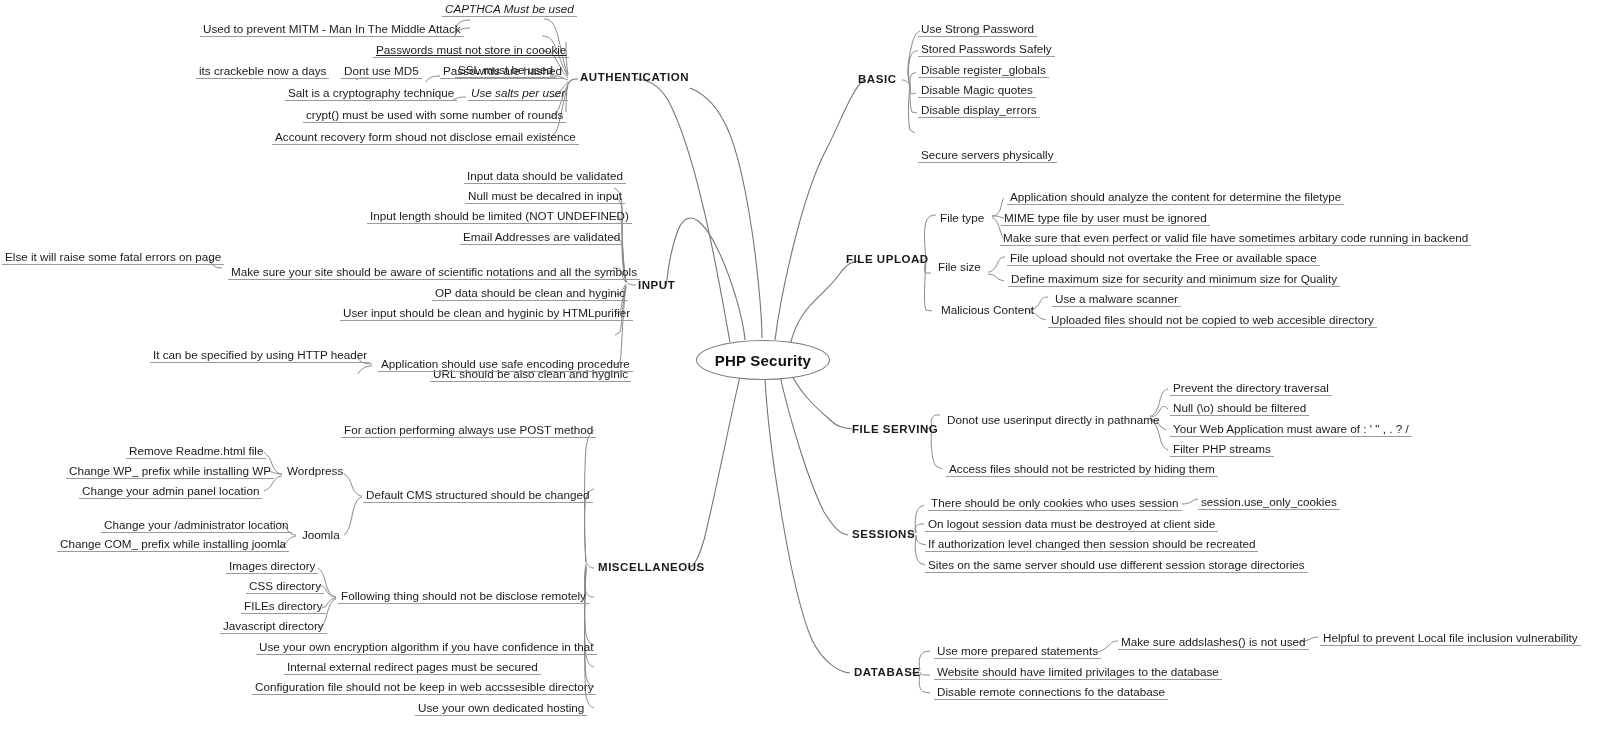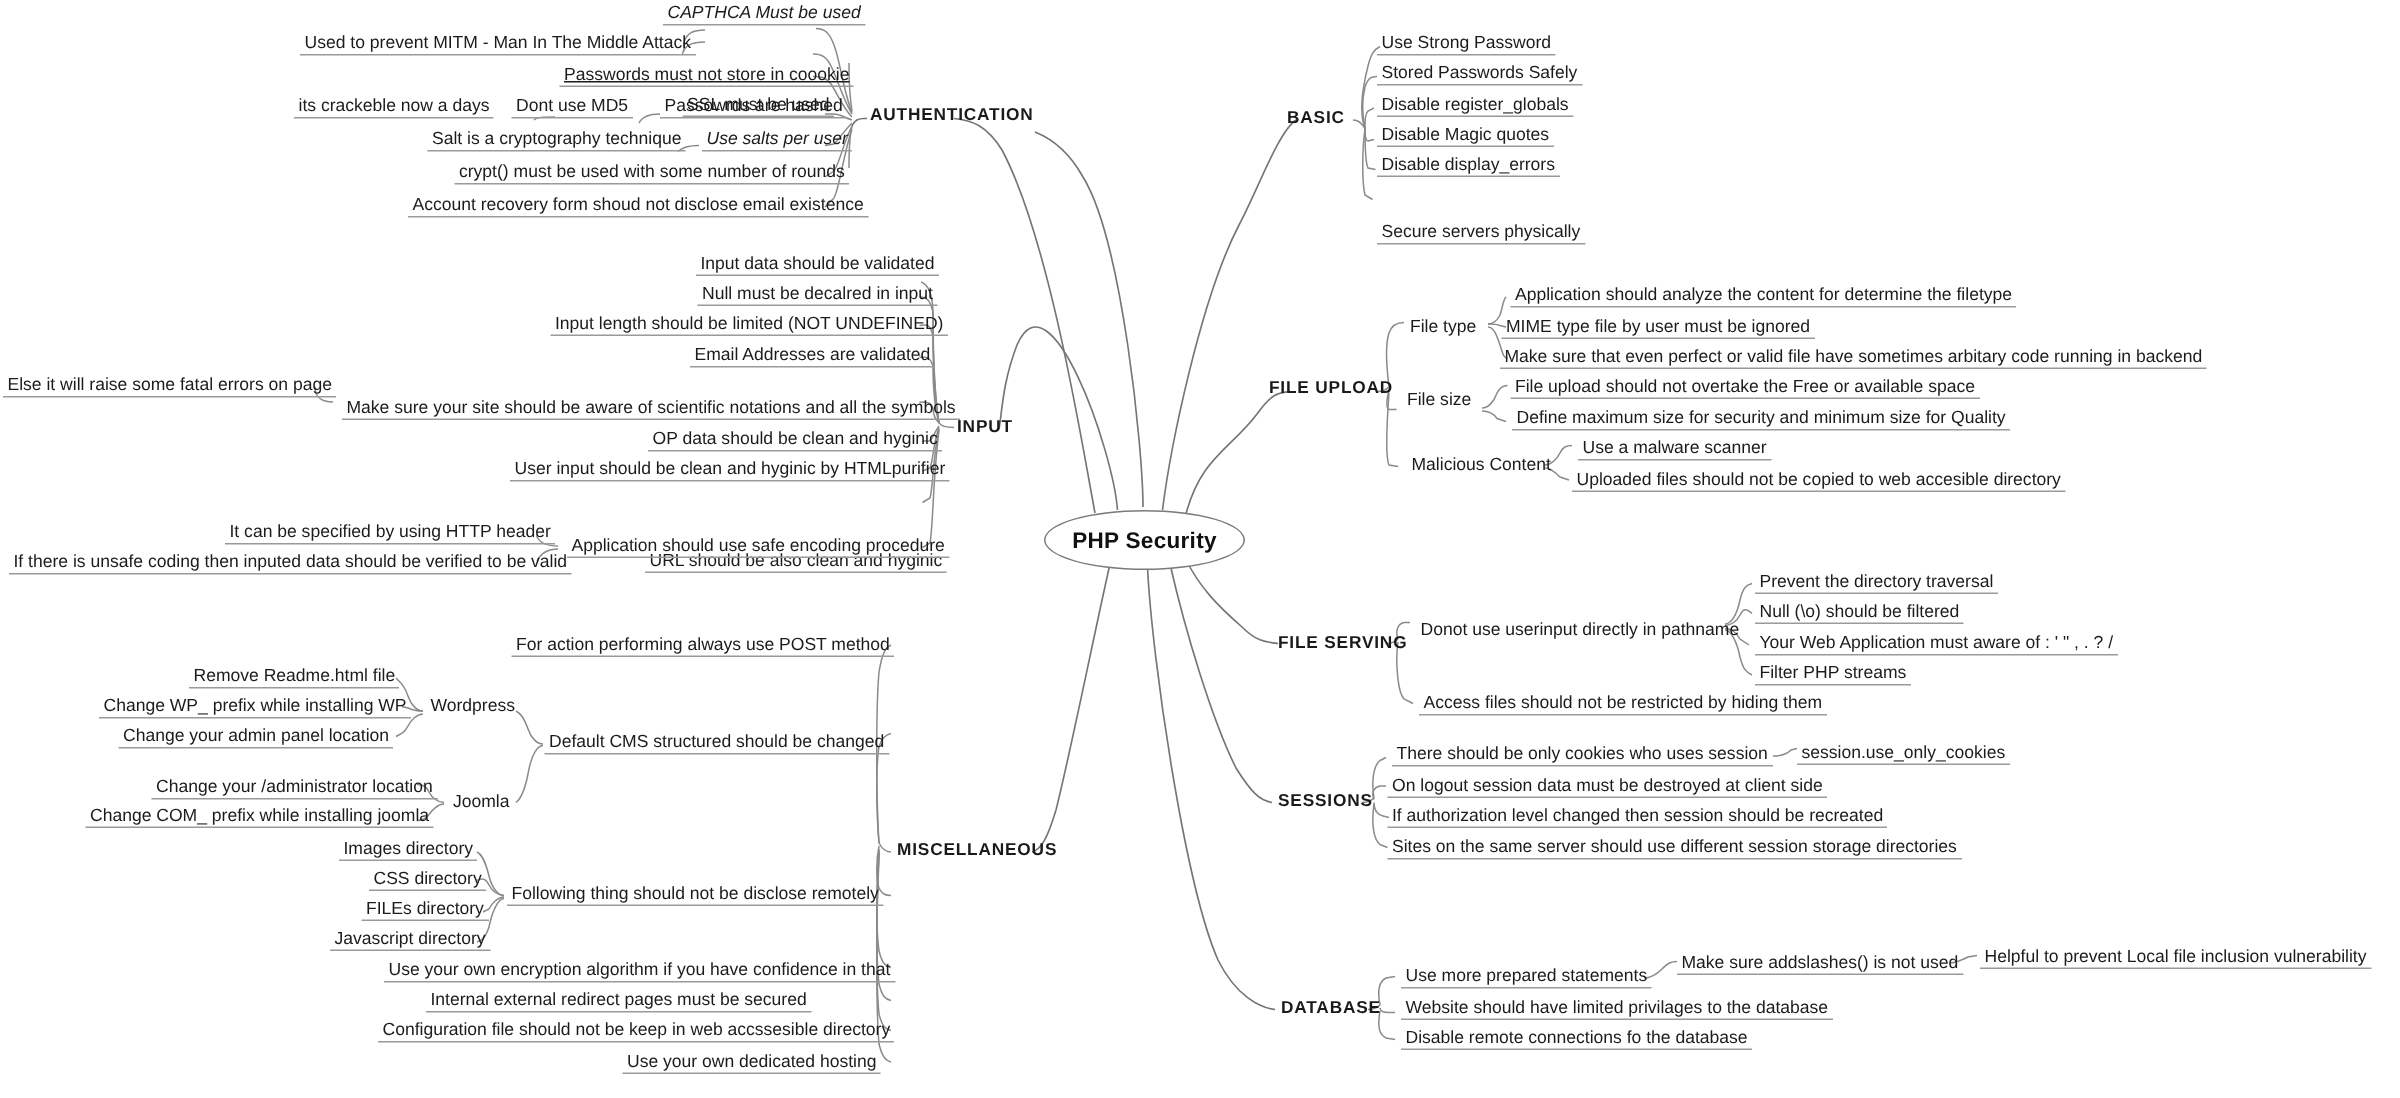--- a/index.html
+++ b/index.html
@@ -210,21 +210,20 @@
   <div class="node" style="left:465px;top:189px;">Null must be decalred in input</div>
   <div class="node" style="left:367px;top:209px;">Input length should be limited (NOT UNDEFINED)</div>
   <div class="node" style="left:460px;top:230px;">Email Addresses are validated</div>
   <div class="node" style="left:2px;top:250px;">Else it will raise some fatal errors on page</div>
   <div class="node" style="left:228px;top:265px;">Make sure your site should be aware of scientific notations and all the symbols</div>
   <div class="node" style="left:432px;top:286px;">OP data should be clean and hyginic</div>
   <div class="node" style="left:340px;top:306px;">User input should be clean and hyginic by HTMLpurifier</div>
   <div class="node" style="left:430px;top:327px;margin-top:40px;">URL should be also clean and hyginic</div>
   <div class="node" style="left:150px;top:348px;">It can be specified by using HTTP header</div>
   <div class="node" style="left:378px;top:357px;">Application should use safe encoding procedure</div>
-  <div class="node" style="left:6px;top:368px;">If there is unsafe coding then inputed data should be verified to be valid</div>
 
   <div class="branch-label" style="left:846px;top:253px;">FILE UPLOAD</div>
 
   <div class="node nb" style="left:937px;top:211px;">File type</div>
   <div class="node" style="left:1007px;top:190px;">Application should analyze the content for determine the filetype</div>
   <div class="node" style="left:1001px;top:211px;">MIME type file by user must be ignored</div>
   <div class="node" style="left:1000px;top:231px;">Make sure that even perfect or valid file have sometimes arbitary code running in backend</div>
 
   <div class="node nb" style="left:935px;top:260px;">File size</div>
   <div class="node" style="left:1007px;top:251px;">File upload should not overtake the Free or available space</div>

